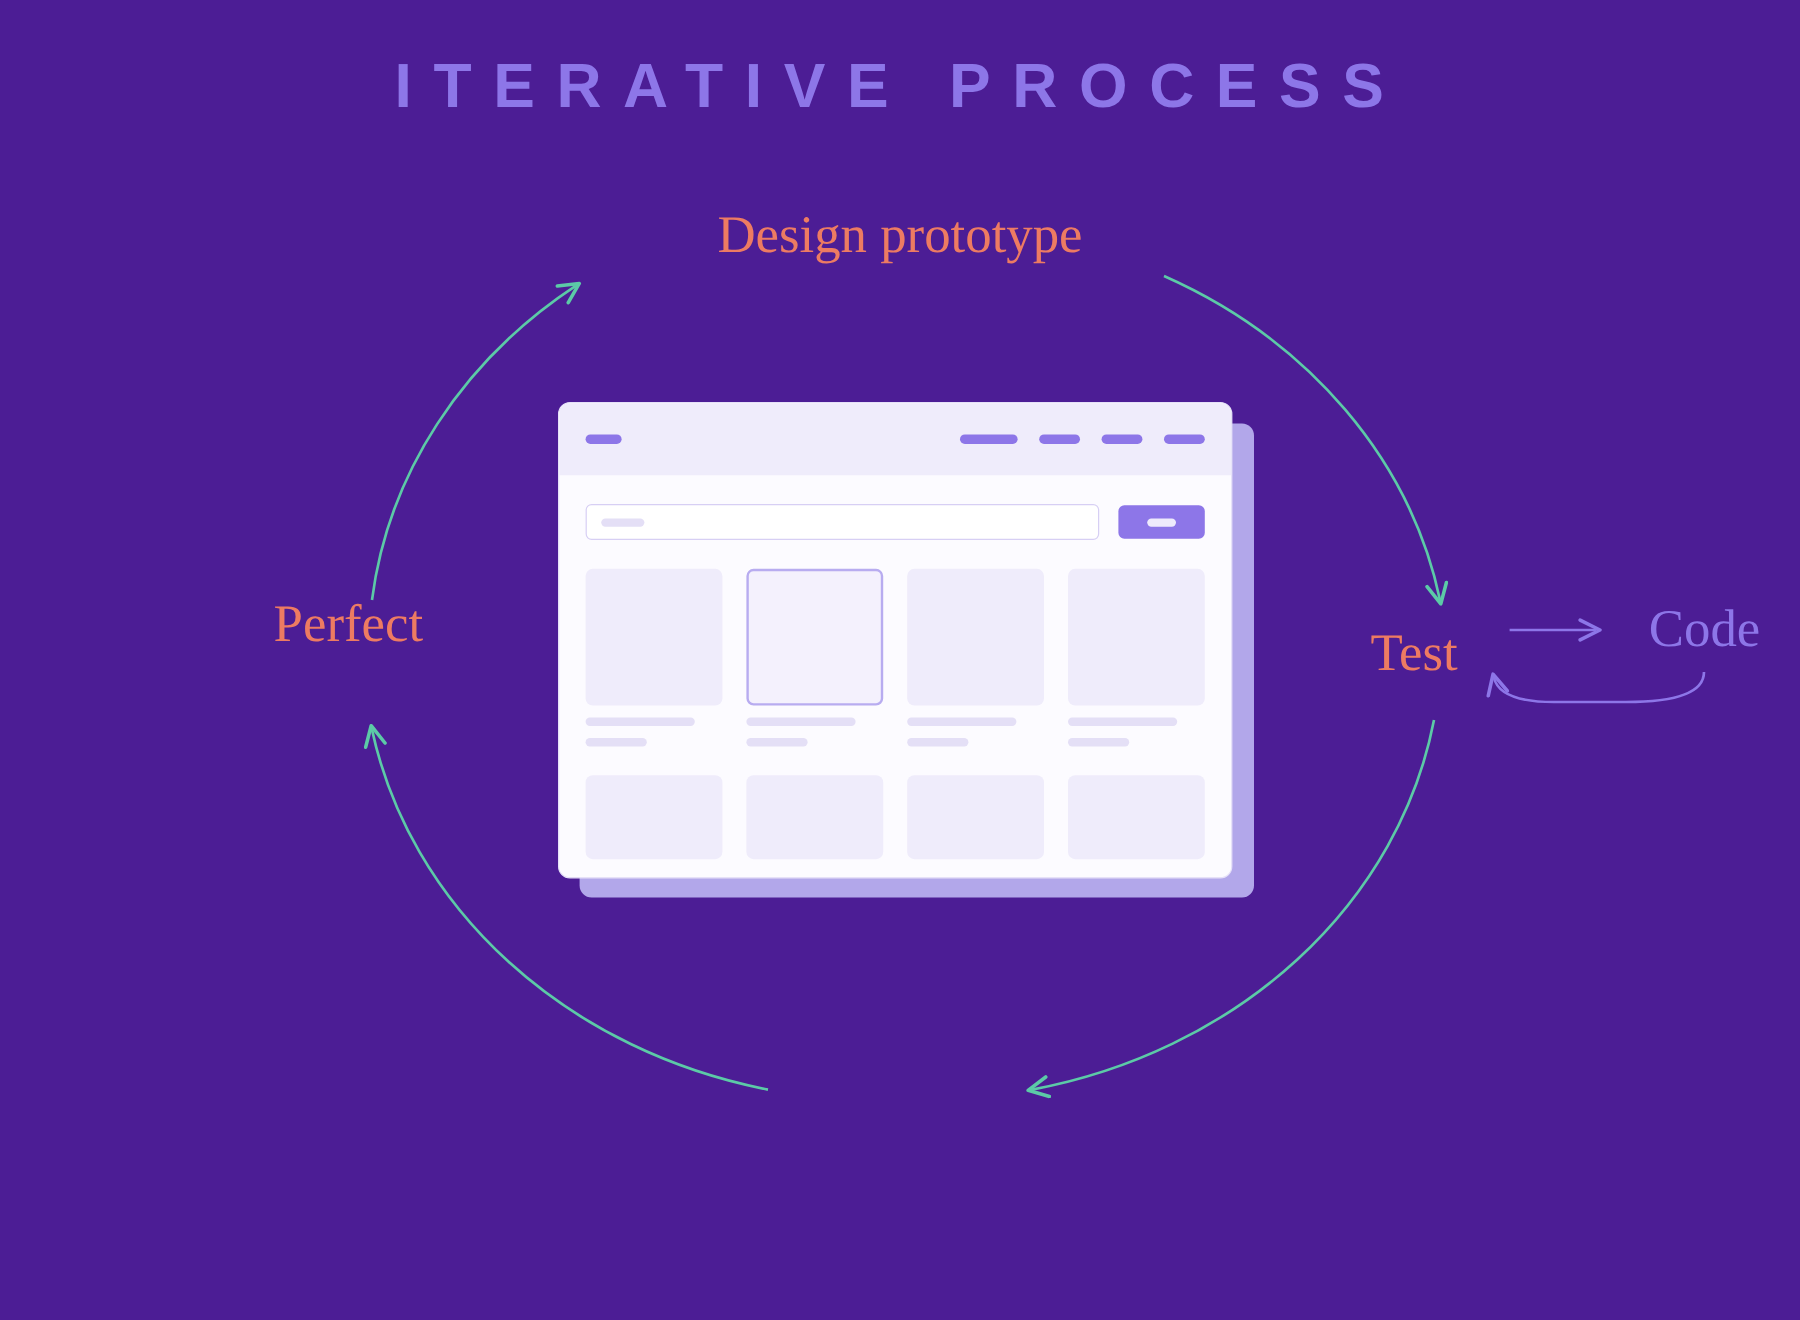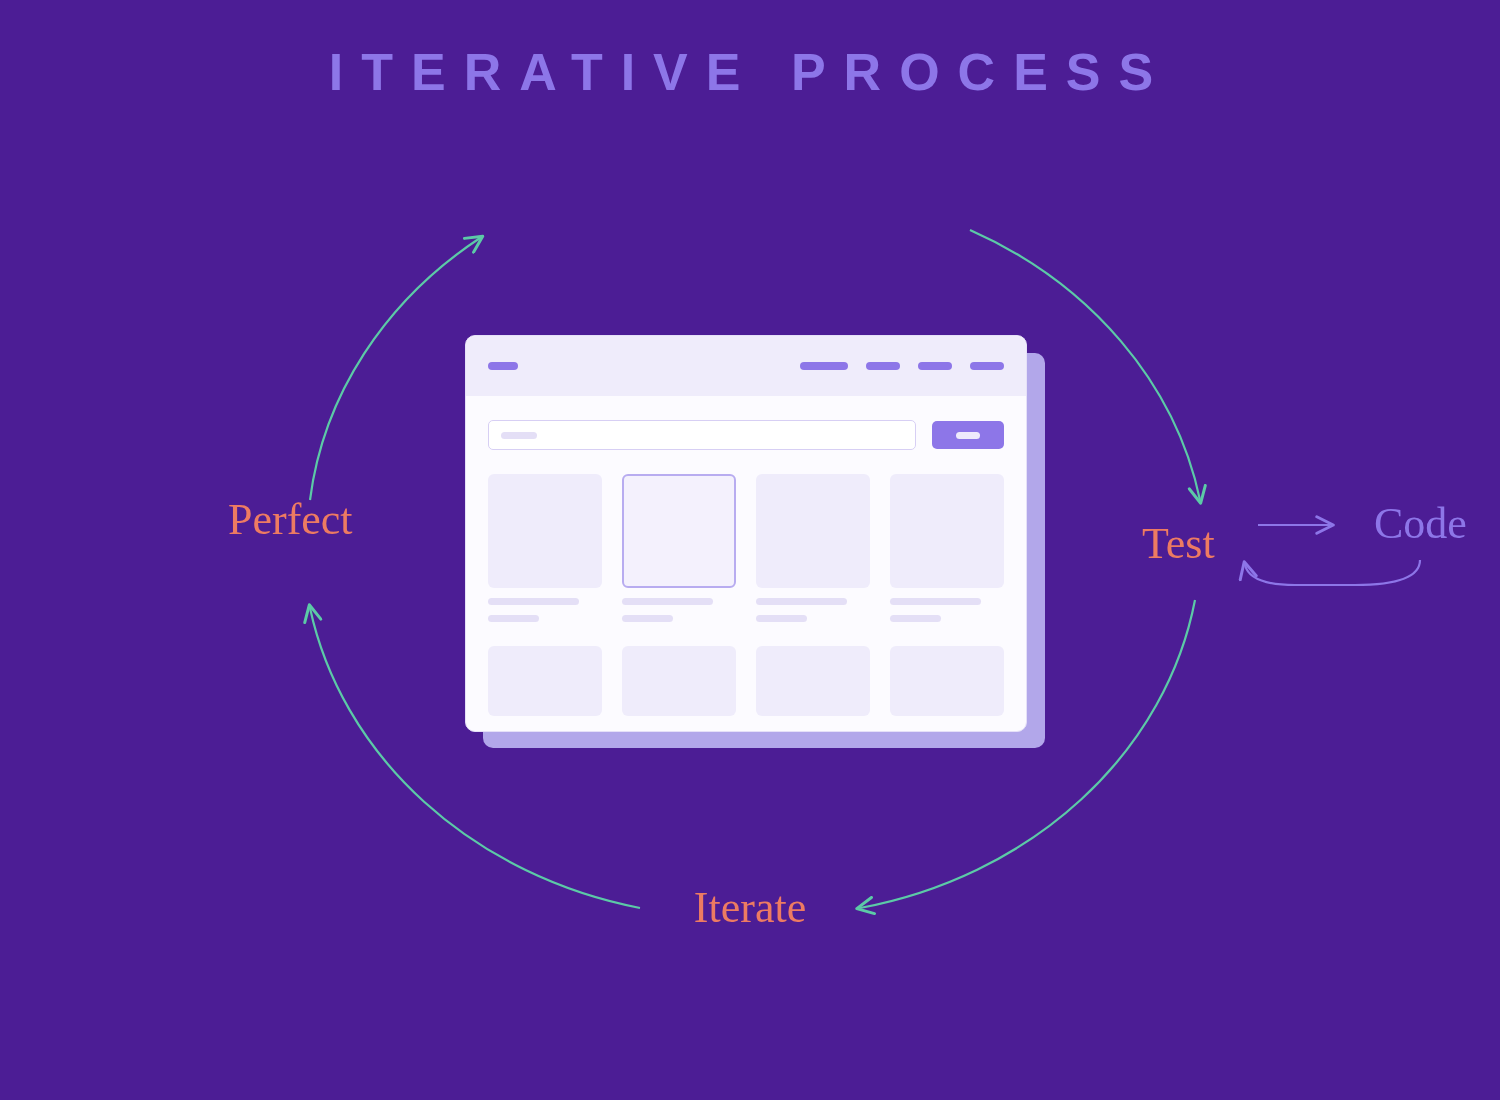--- a/index.html
+++ b/index.html
@@ -81,23 +81,23 @@
 
     <path d="M 640 908 A 430 380 0 0 1 310 608" fill="none" stroke="#5ccaa7" stroke-width="2.2" marker-end="url(#ah-teal)"></path>
 
     <path d="M 310 500 A 430 380 0 0 1 480 238" fill="none" stroke="#5ccaa7" stroke-width="2.2" marker-end="url(#ah-teal)"></path>
 
     <path d="M 1258 525 L 1330 525" fill="none" stroke="#8d76e8" stroke-width="2.2" marker-end="url(#ah-purple)"></path>
 
     <path d="M 1420 560 Q 1420 585 1355 585 L 1295 585 Q 1250 585 1245 565" fill="none" stroke="#8d76e8" stroke-width="2.2" marker-end="url(#ah-purple)"></path>
   </svg>
 
+  <div class="step step-coral step-design">Design prototype</div>
   <div class="step step-coral" style="top:518px;left:1142px">Test</div>
   <div class="step step-purple" style="top:498px;left:1374px">Code</div>
-  <div class="step step-coral step-iterate">Iterate</div>
   <div class="step step-coral" style="top:494px;left:228px">Perfect</div>
 
   <div class="mockup-wrap">
     <div class="mockup-shadow"></div>
     <div class="mockup">
       <div class="m-header">
         <span class="m-logo"></span>
         <div class="m-nav">
           <span></span>
           <span></span>

